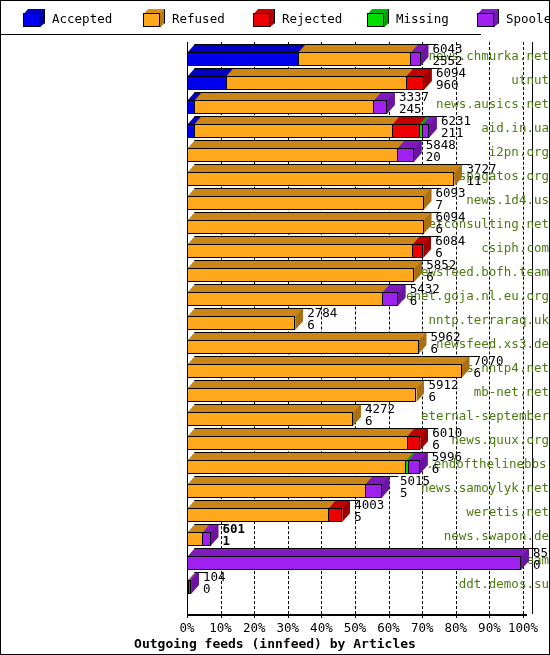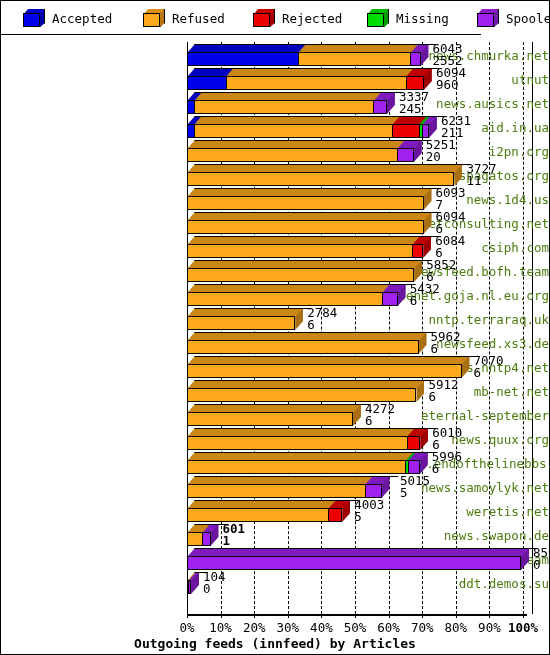--- a/index.html
+++ b/index.html
@@ -274,21 +274,21 @@
               <div class="topseg" style="left: 210px; width: 25.8px; background: rgb(128, 26, 192);"></div>
             </div>
             <div style="position: absolute; left: 0px; top: 0px; width: 235.8px; height: 9px; border-top: 1px solid rgb(0, 0, 0); box-sizing: border-box; transform: skewX(-41deg); transform-origin: left bottom;"></div>
             <div class="sidecap" style="left: 226.8px; background: rgb(106, 21, 158);"></div>
             <div class="bar3d" style="width: 226.8px;">
               <div class="seg" style="left: 0px; width: 210px; background: rgb(255, 168, 30);"></div>
               <div class="seg" style="left: 210px; width: 16.8px; background: rgb(160, 32, 240); border-right: 1px solid rgb(0, 0, 0);"></div>
             </div>
           </div>
           <div class="vlabel" style="left: 424.8px; top: -1px;">
-            <span class="v1">5251</span>
+            <span class="v1">5848</span>
             <span class="v2">20</span>
           </div>
         </div>
         <div class="row" style="top: 128px; width: 548px;">
           <div class="ylabel">news.hispagatos.org</div>
           <div class="barwrap" style="width: 278.456px;">
             <div class="topstrip" style="width: 276.456px;">
               <div class="topseg" style="left: 0px; width: 276.456px; background: rgb(204, 134, 24);"></div>
             </div>
             <div style="position: absolute; left: 0px; top: 0px; width: 276.456px; height: 9px; border-top: 1px solid rgb(0, 0, 0); box-sizing: border-box; transform: skewX(-41deg); transform-origin: left bottom;"></div>
@@ -626,18 +626,18 @@
         <div class="xtlabel" style="left: 354px;">50%</div>
         <div class="xtick" style="left: 387.6px;"></div>
         <div class="xtlabel" style="left: 387.6px;">60%</div>
         <div class="xtick" style="left: 421.2px;"></div>
         <div class="xtlabel" style="left: 421.2px;">70%</div>
         <div class="xtick" style="left: 454.8px;"></div>
         <div class="xtlabel" style="left: 454.8px;">80%</div>
         <div class="xtick" style="left: 488.4px;"></div>
         <div class="xtlabel" style="left: 488.4px;">90%</div>
         <div class="xtick" style="left: 522px;"></div>
-        <div class="xtlabel" style="left: 522px; font-weight: bold;">100%</div>
+        <div class="xtlabel" style="left: 522px;">100%</div>
       </div>
     <div id="xtitle">Outgoing feeds (innfeed) by Articles</div>
   </div>
 
 </div>
 
 </body></html>

